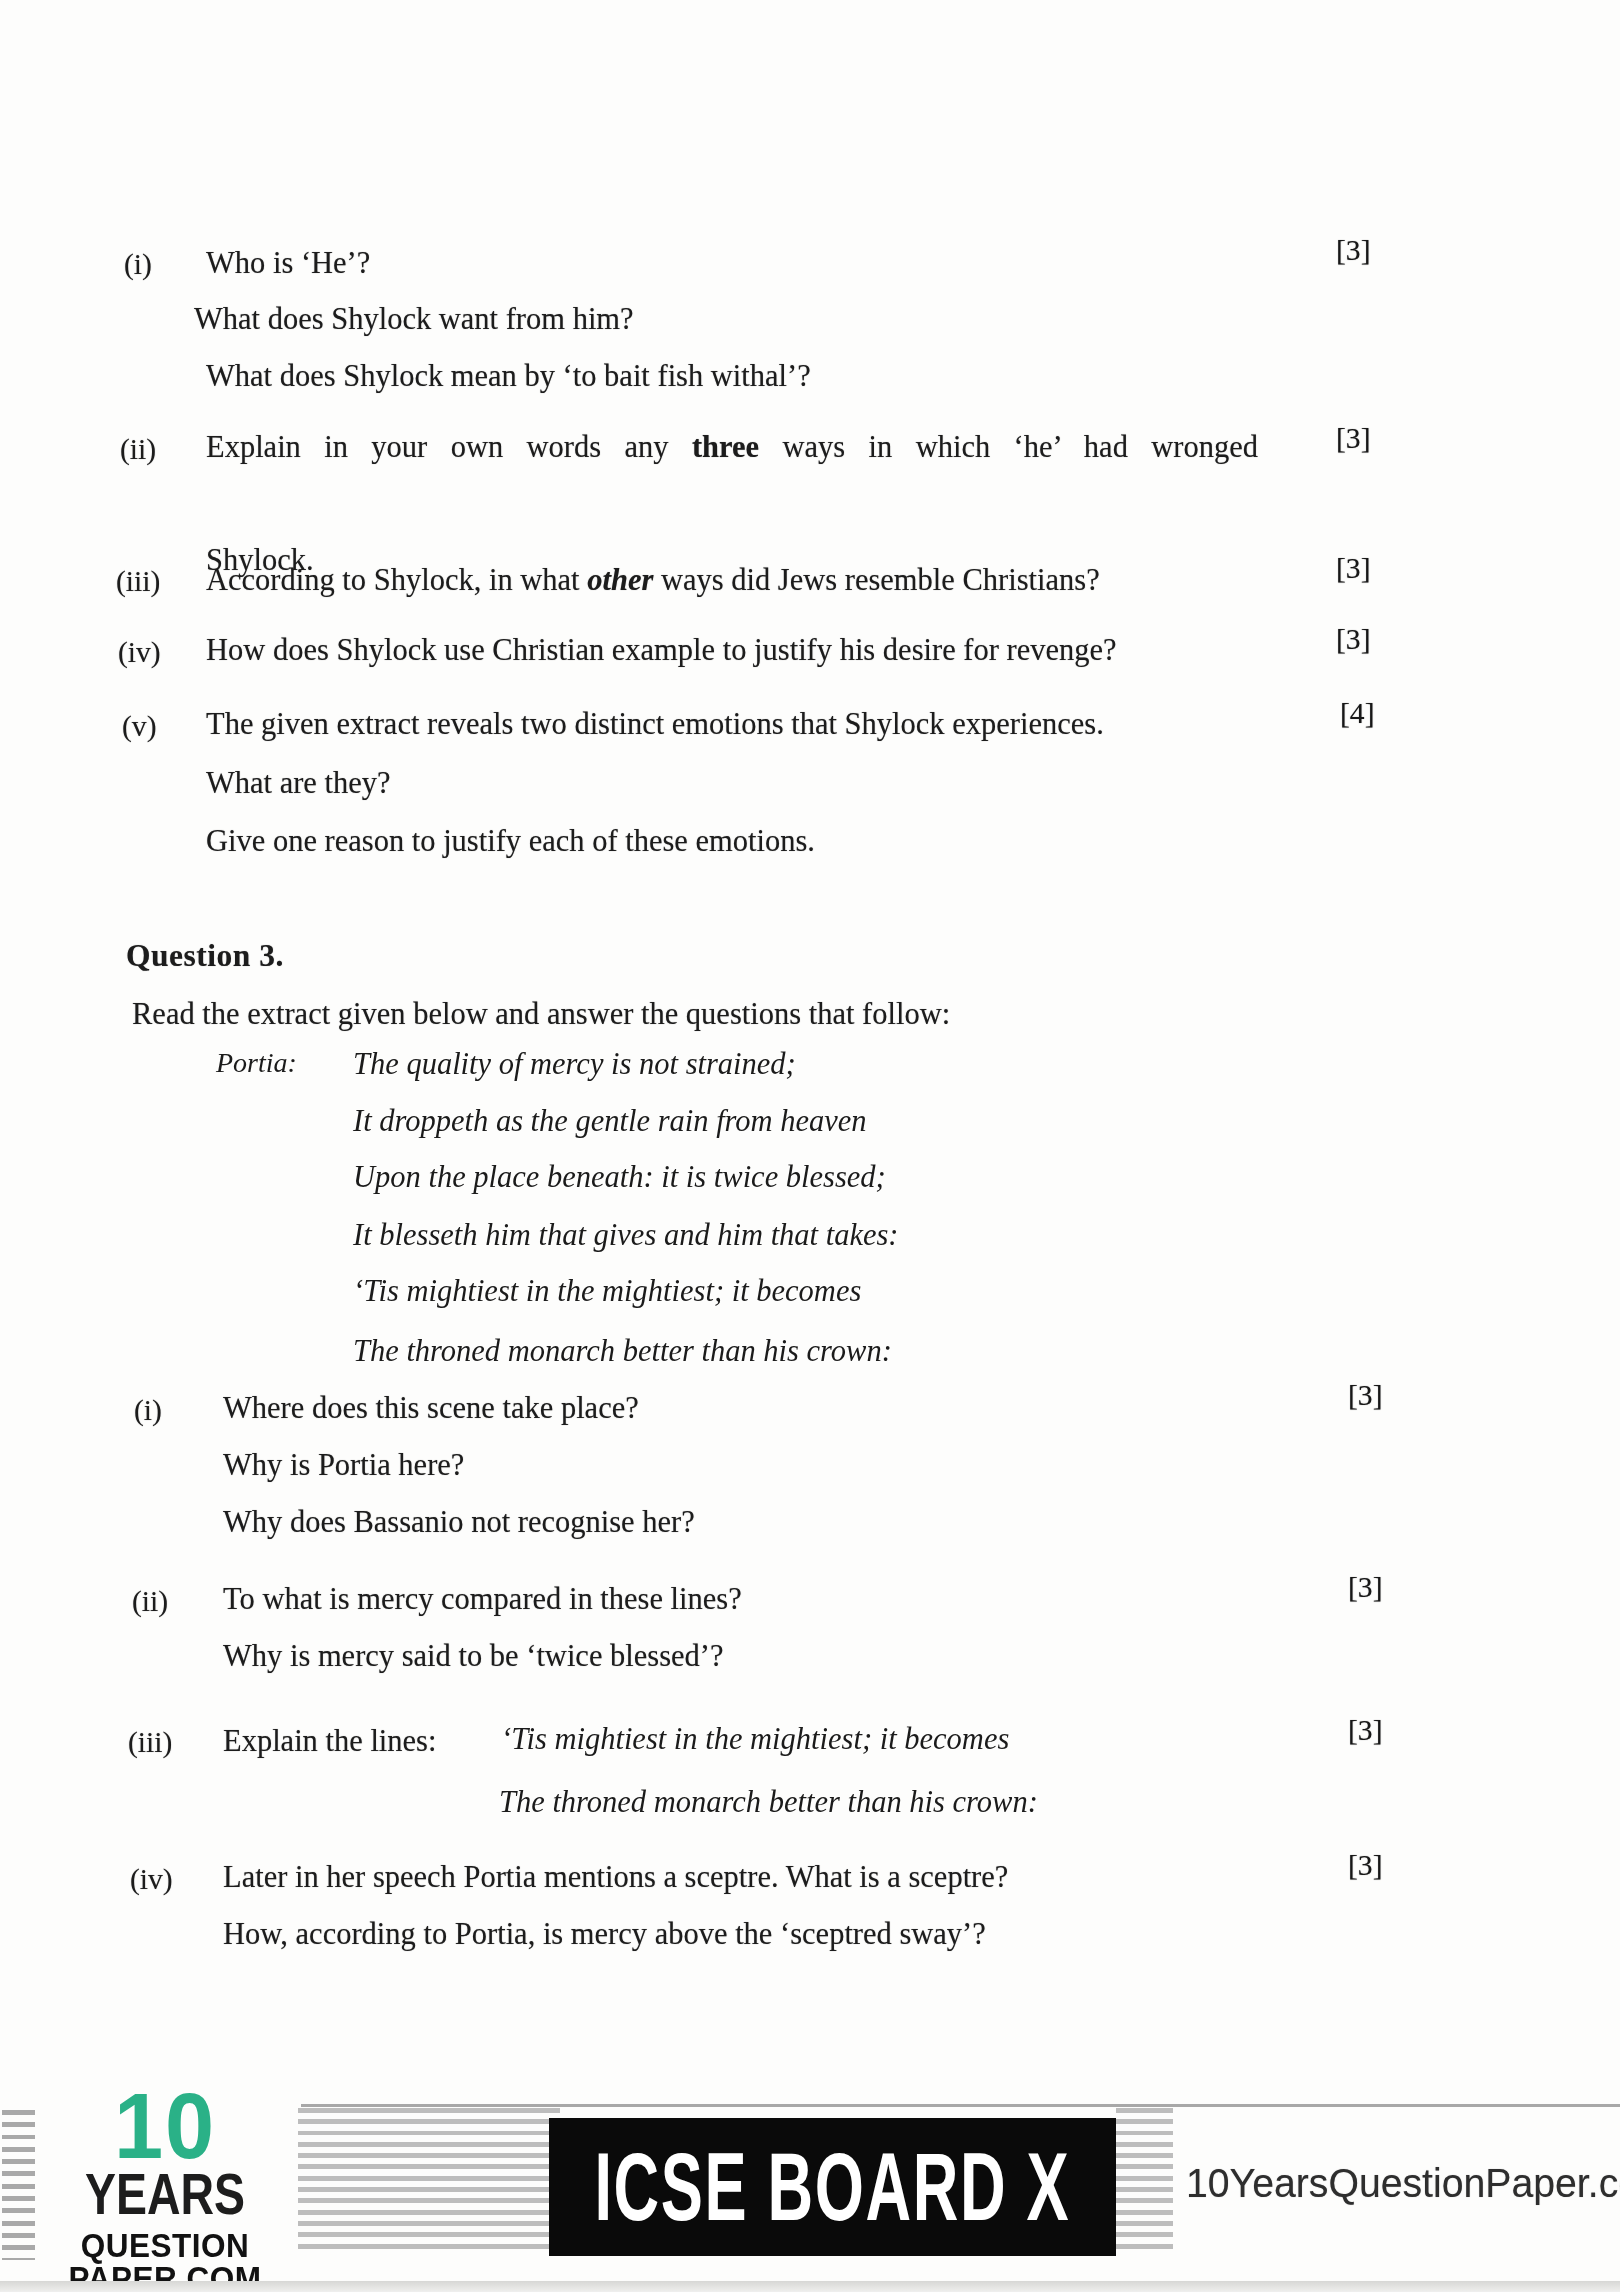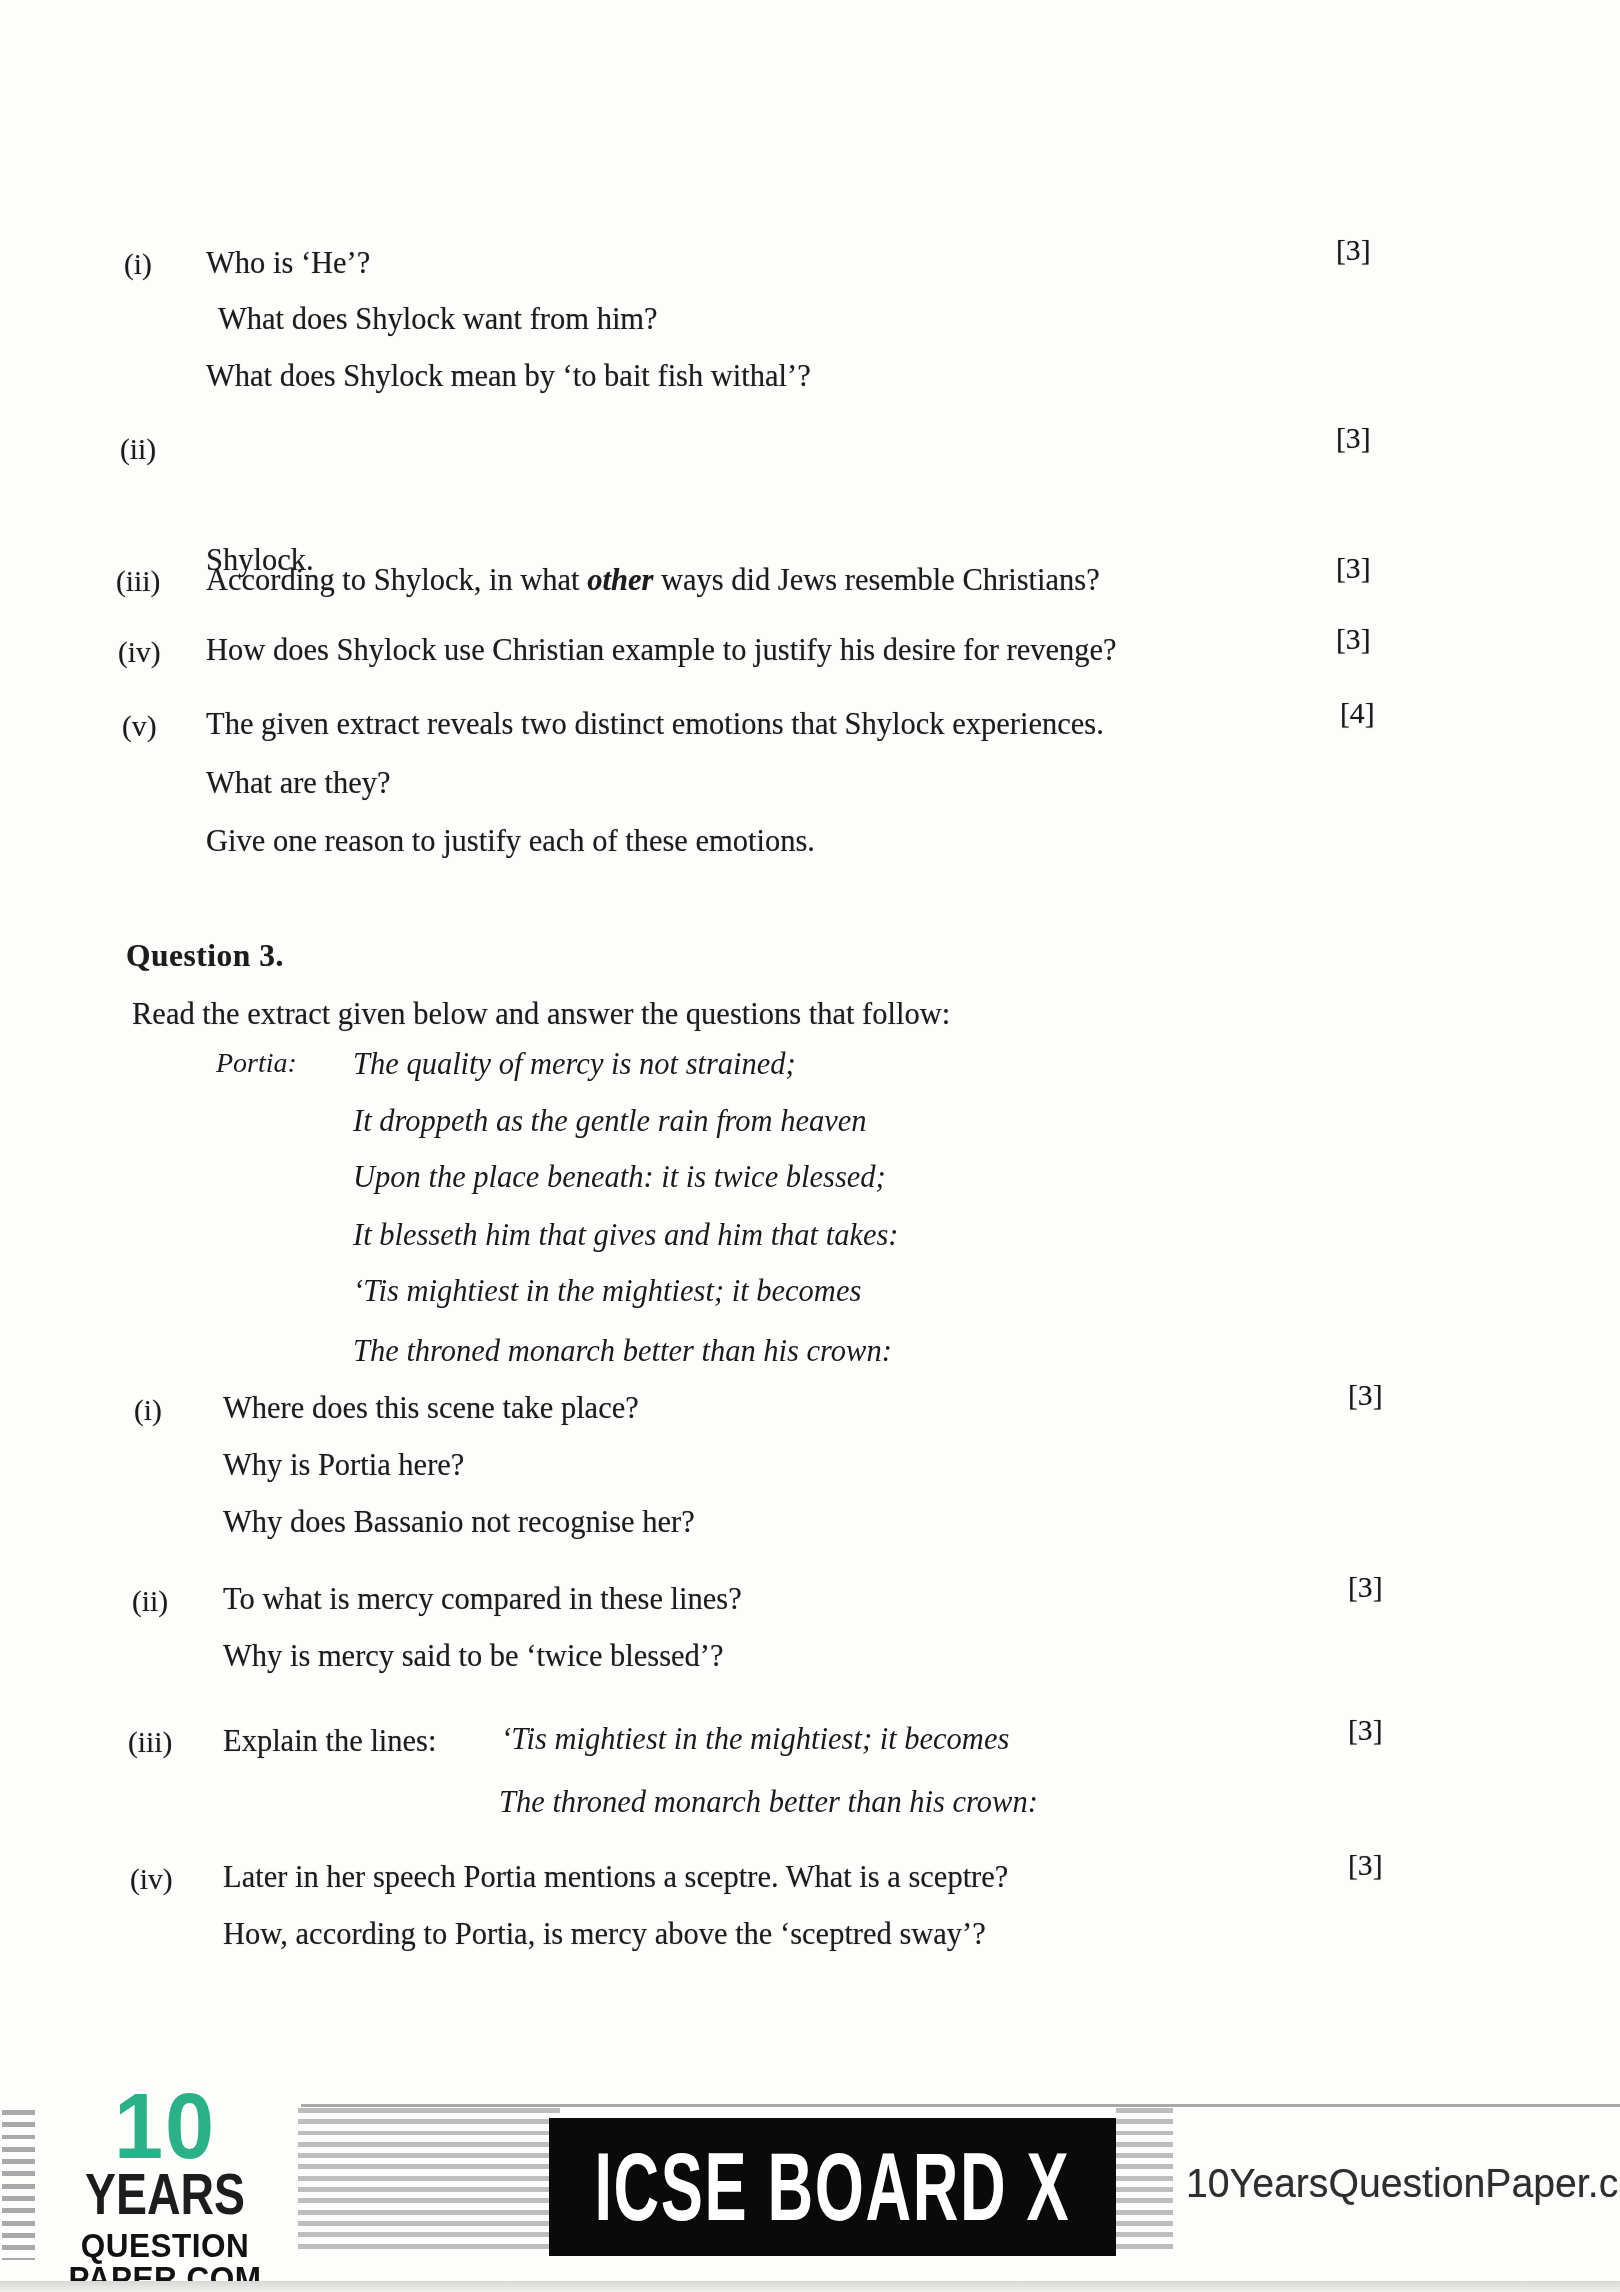--- a/index.html
+++ b/index.html
@@ -129,25 +129,26 @@
     background: linear-gradient(180deg, #d7d7d5 0%, #e6e6e4 60%, #efefee 100%);
   }
 </style>
 </head>
 <body>
 
 <div class="page">
 
   <div class="abs qlabel" style="left:124px; top:248px;">(i)</div>
   <div class="abs qtext" style="left:206px; top:246px;">Who is ‘He’?</div>
-  <div class="abs qtext" style="left:218px; top:302px;">What does Shylock want from him?</div>
+  <div class="abs qtext" style="left:194px; top:302px;">What does Shylock want from him?</div>
   <div class="abs qtext" style="left:206px; top:359px;">What does Shylock mean by ‘to bait fish withal’?</div>
   <div class="abs marks" style="left:1336px; top:234px;">[3]</div>
 
   <div class="abs qlabel" style="left:120px; top:433px;">(ii)</div>
+  <div class="abs qtext justify-line" style="left:206px; top:430px;"><span>Explain in your own words any </span><span class="b">three</span><span> ways in which ‘he’ had wronged</span></div>
   <div class="abs qtext" style="left:206px; top:495px;margin-top:48px;">Shylock.</div>
   <div class="abs marks" style="left:1336px; top:422px;">[3]</div>
 
   <div class="abs qlabel" style="left:116px; top:565px;">(iii)</div>
   <div class="abs qtext" style="left:206px; top:563px;"><span>According to Shylock, in what </span><span class="bi">other</span><span> ways did Jews resemble Christians?</span></div>
   <div class="abs marks" style="left:1336px; top:552px;">[3]</div>
 
   <div class="abs qlabel" style="left:118px; top:636px;">(iv)</div>
   <div class="abs qtext" style="left:206px; top:633px;">How does Shylock use Christian example to justify his desire for revenge?</div>
   <div class="abs marks" style="left:1336px; top:623px;">[3]</div>

